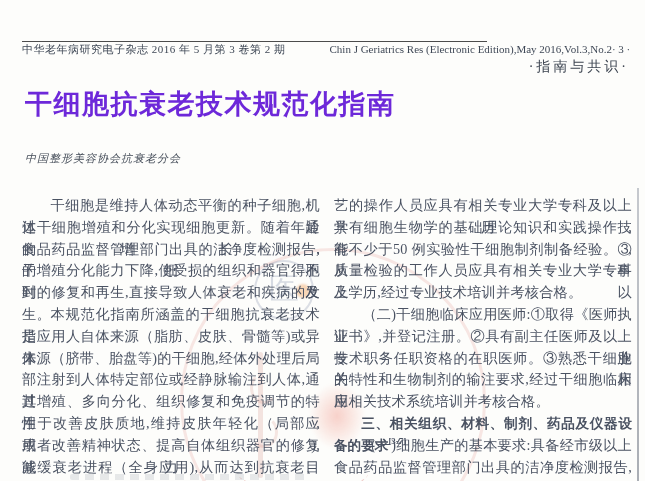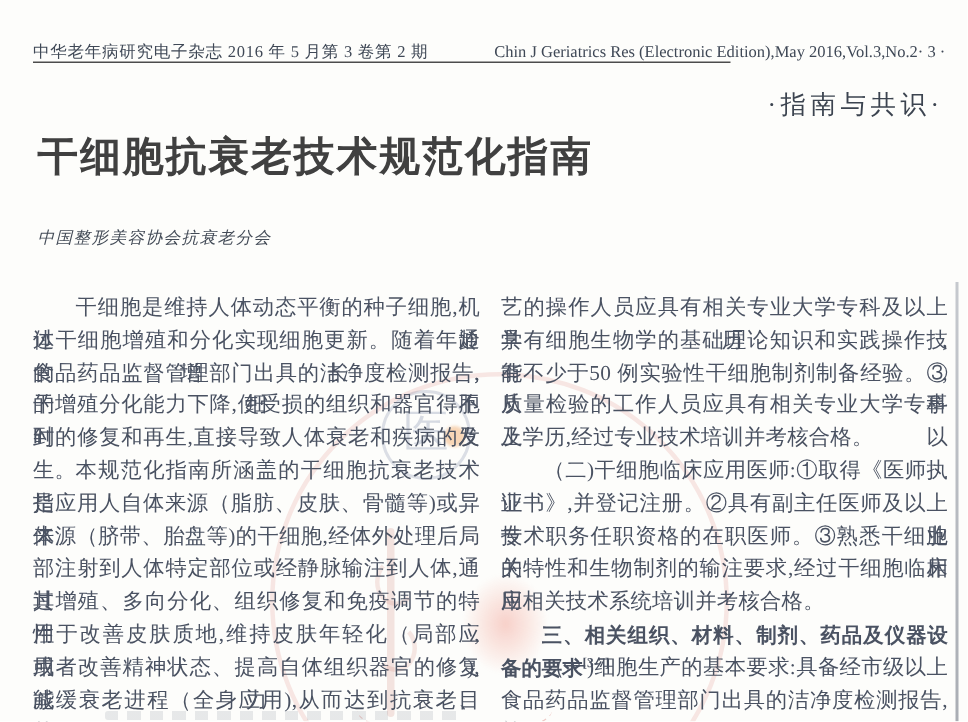--- a/index.html
+++ b/index.html
@@ -9,36 +9,36 @@
     font-family:"Liberation Serif","DejaVu Serif",serif;
     color:#4a5262;
   }
 
   
   .header {
     position:absolute; top:27px; left:22px; width:606px;
     font-size:11px; color:#3f4856; white-space:nowrap;
     display:flex; align-items:baseline;
   }
-  .header .cn { letter-spacing:0.5px; }
+  .header .cn { letter-spacing:0.5px;margin-top:15px; }
   .header .en { margin-left:12px;padding-left:32px; }
   .header .pageno { margin-left:auto; padding-right:0; color:#3f4856; }
   .header-rule {
     position:absolute; top:41px; left:22px; width:465px; height:1px;
     background:#4c4c4c;
   }
 
   
   .section-label {
     position:absolute; top:58px; right:16px;
-    font-size:17px; letter-spacing:3px; color:#3c4450; font-weight:500;
+    font-size:14px; letter-spacing:3px; color:#3c4450; font-weight:500;
   }
   .doc-title {
     position:absolute; top:86px; left:25px; margin:0;
-    font-size:27px; font-weight:600; letter-spacing:1.5px; color:#404040;
+    font-size:27px; font-weight:600; letter-spacing:1.5px; color:#6d28d9;
   }
   .doc-author {
     position:absolute; top:151px; left:25px;
     font-size:11px; font-style:italic; letter-spacing:1px; color:#434b57;
   }
 
   
   .columns {
     position:absolute; top:195px; left:22px; width:610px;
     display:flex; gap:14px;

